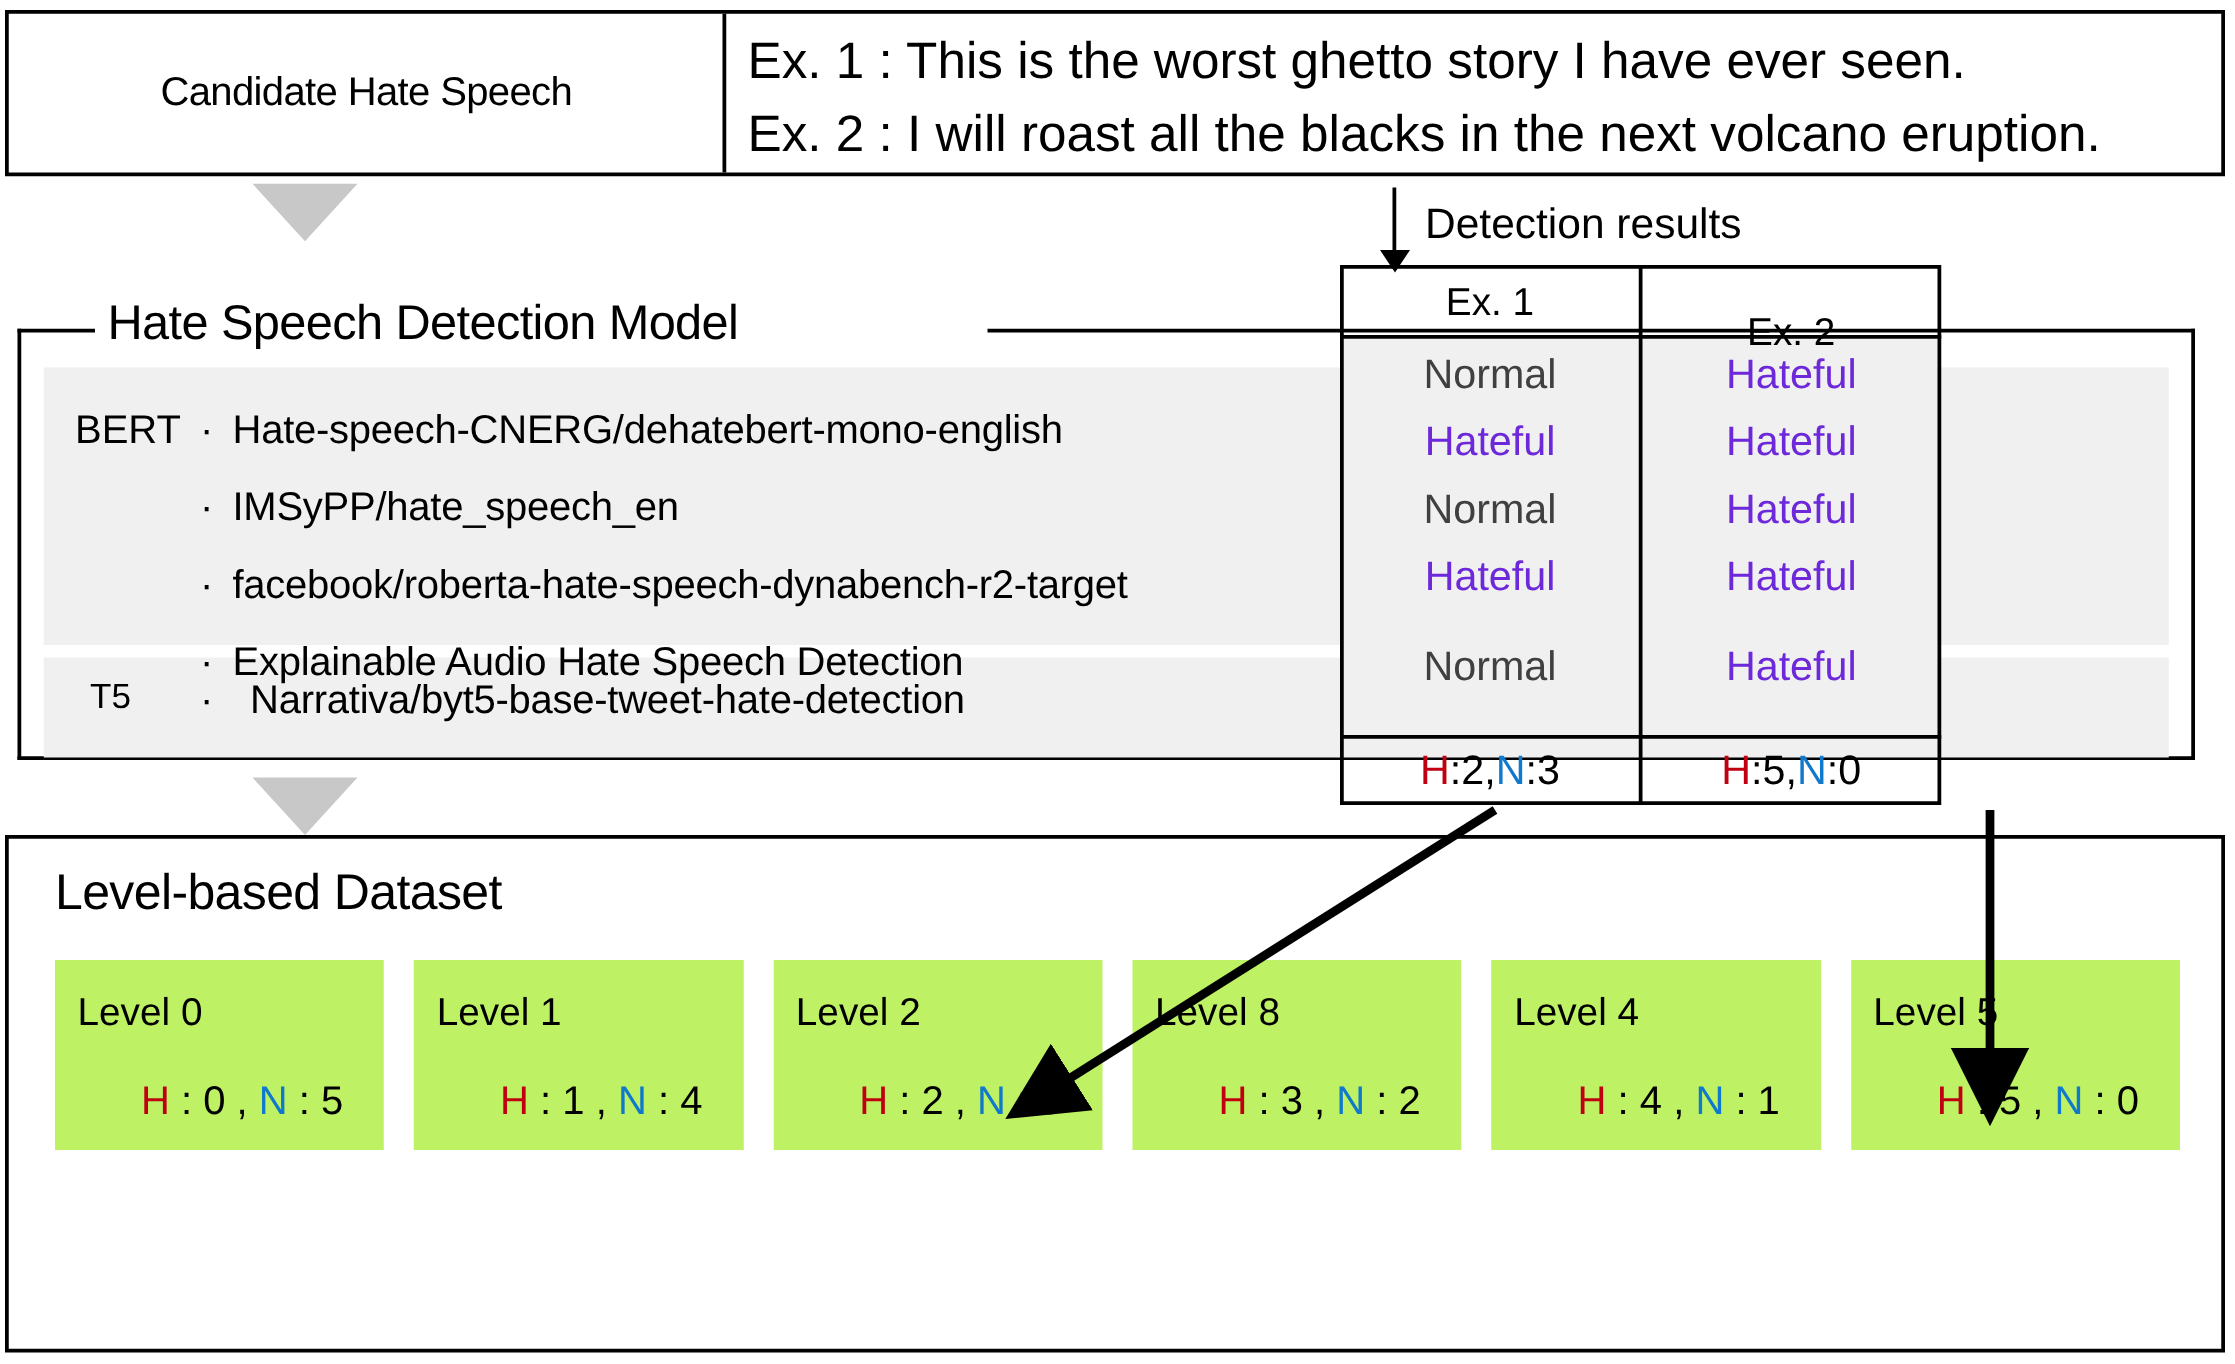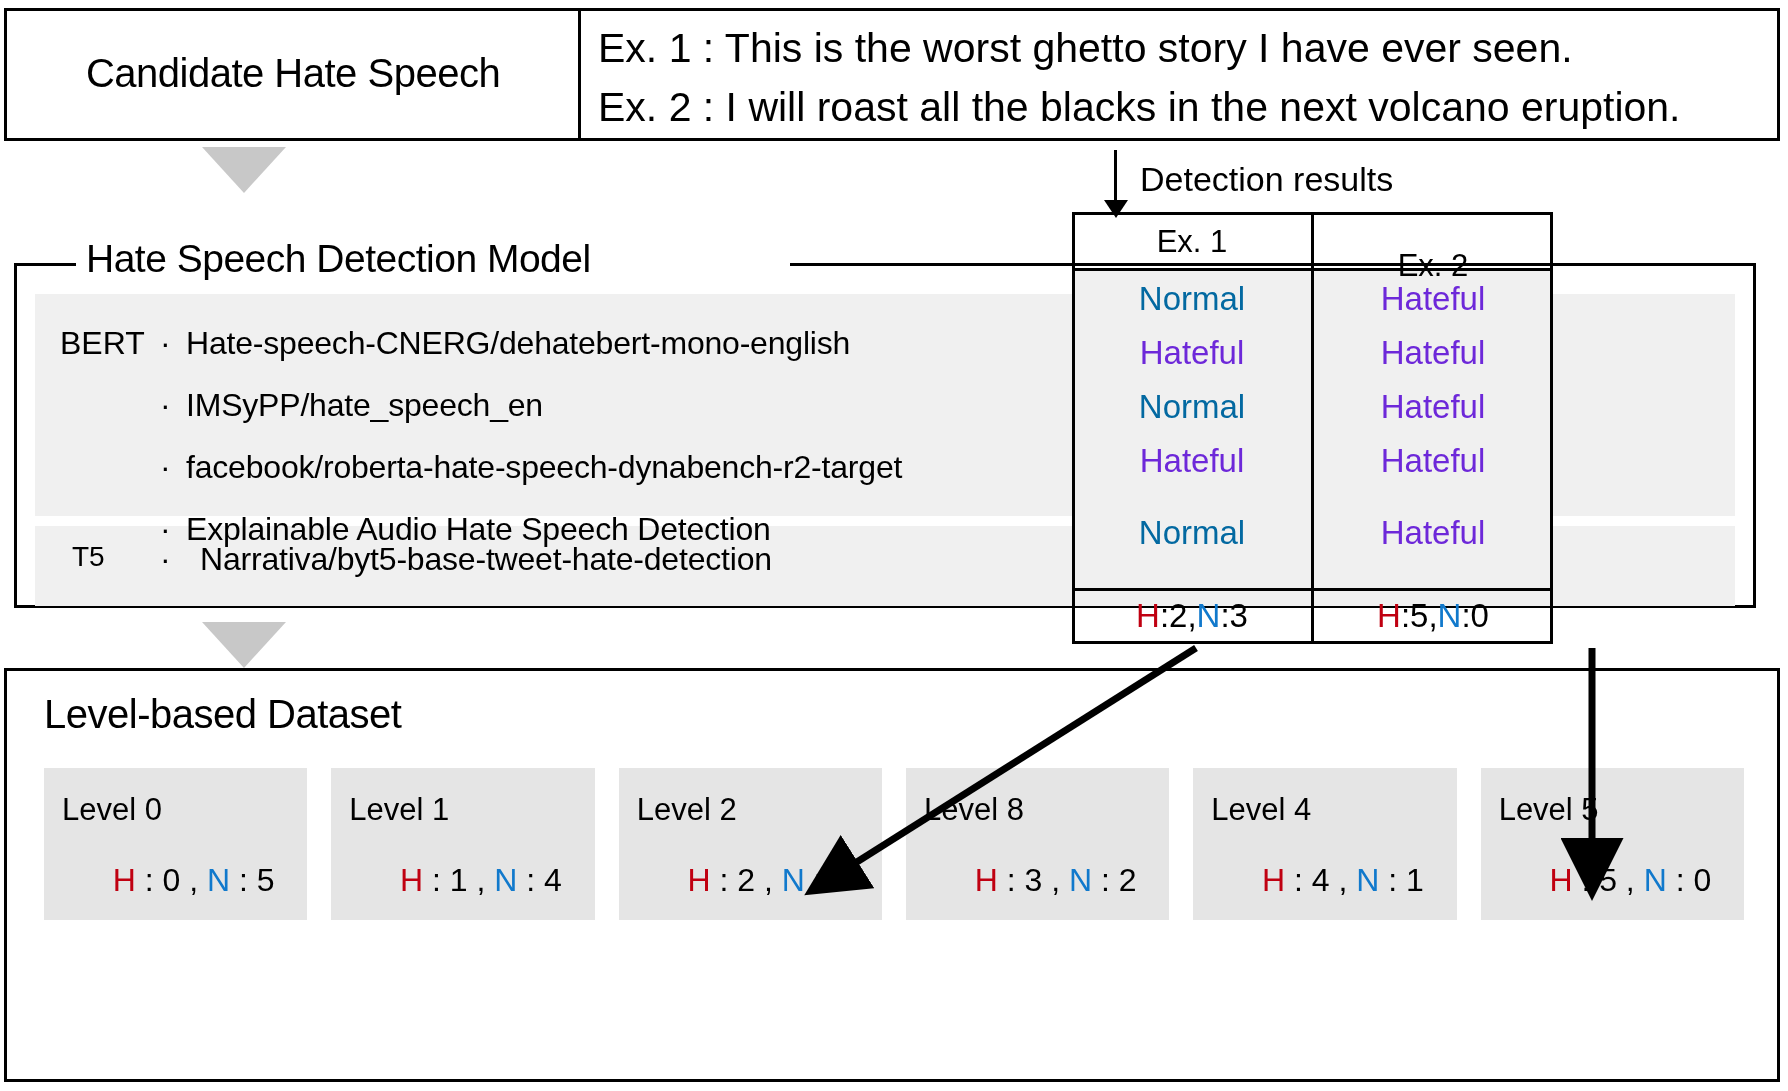--- a/index.html
+++ b/index.html
@@ -3,21 +3,21 @@
 <meta charset="utf-8">
 <style>
   html,body{margin:0;padding:0;background:#ffffff;}
   body{font-family:"Liberation Sans", sans-serif;color:#000;}
   #stage{position:relative;width:1788px;height:1091px;overflow:hidden;background:#fff;}
 
   .abs{position:absolute;}
 
   
   #candidate-box{left:4px;top:8px;width:1776px;height:133px;border:3px solid #000;box-sizing:border-box;}
-  #candidate-label{left:10px;top:10px;width:566px;height:127px;display:flex;align-items:center;justify-content:center;font-size:40px;letter-spacing:-0.5px;}
+  #candidate-label{left:10px;top:10px;width:566px;height:127px;display:flex;align-items:center;justify-content:center;font-size:32px;letter-spacing:-0.5px;}
   #candidate-divider{left:578px;top:11px;width:3px;height:127px;background:#000;}
   #examples{left:598px;top:16px;width:1170px;height:120px;display:flex;flex-direction:column;justify-content:space-between;padding:10px 0 6px 0;box-sizing:border-box;}
   .example-line{font-size:41px;line-height:1.1;white-space:nowrap;}
 
   
   .gray-arrow{width:0;height:0;border-left:42px solid transparent;border-right:42px solid transparent;border-top:46px solid #c8c8c8;}
   #arrow-1{left:202px;top:147px;}
   #arrow-2{left:202px;top:622px;}
 
   
@@ -54,34 +54,34 @@
   .rt-head-cell.c2{left:243px;margin-top:24px;}
 
   .rt-band{position:absolute;background:#f0f0f0;}
   #rt-band-bert{left:3px;top:59px;width:475px;height:222px;}
   #rt-band-t5{left:3px;top:291px;width:475px;height:80px;}
 
   .rt-cell{position:absolute;width:236px;height:54px;display:flex;align-items:center;justify-content:center;font-size:33px;}
   .rt-cell.c1{left:2px;}
   .rt-cell.c2{left:243px;}
   .hateful{color:#6d28d9;}
-  .normal{color:#0369a1;}
+  .normal{color:#404040;}
 
   .rt-sum{position:absolute;top:379px;width:236px;height:50px;display:flex;align-items:center;justify-content:center;font-size:33px;white-space:nowrap;}
   .rt-sum.c1{left:2px;}
   .rt-sum.c2{left:243px;}
   .hn-h{color:#C00011;}
   .hn-n{color:#1179CC;}
   .hn-plain{color:#000;}
 
   
   #dataset-box{left:4px;top:668px;width:1776px;height:414px;border:3px solid #000;box-sizing:border-box;}
   #dataset-title{left:44px;top:692px;font-size:40px;letter-spacing:-0.5px;}
   #levels{left:44px;top:768px;width:1700px;height:152px;display:flex;gap:24px;}
-  .level-card{flex:1;background:#e5e5e5;position:relative;}
+  .level-card{flex:1;background:#bef264;position:relative;}
   .level-name{position:absolute;left:18px;top:24px;font-size:31px;}
   .level-counts{position:absolute;left:0;right:0;top:94px;text-align:center;font-size:32px;white-space:nowrap;padding-left:36px;}
 
   
   #svg-connectors{left:0;top:0;width:1788px;height:1091px;pointer-events:none;}
 </style>
 </head>
 <body>
 
 <div id="stage">

